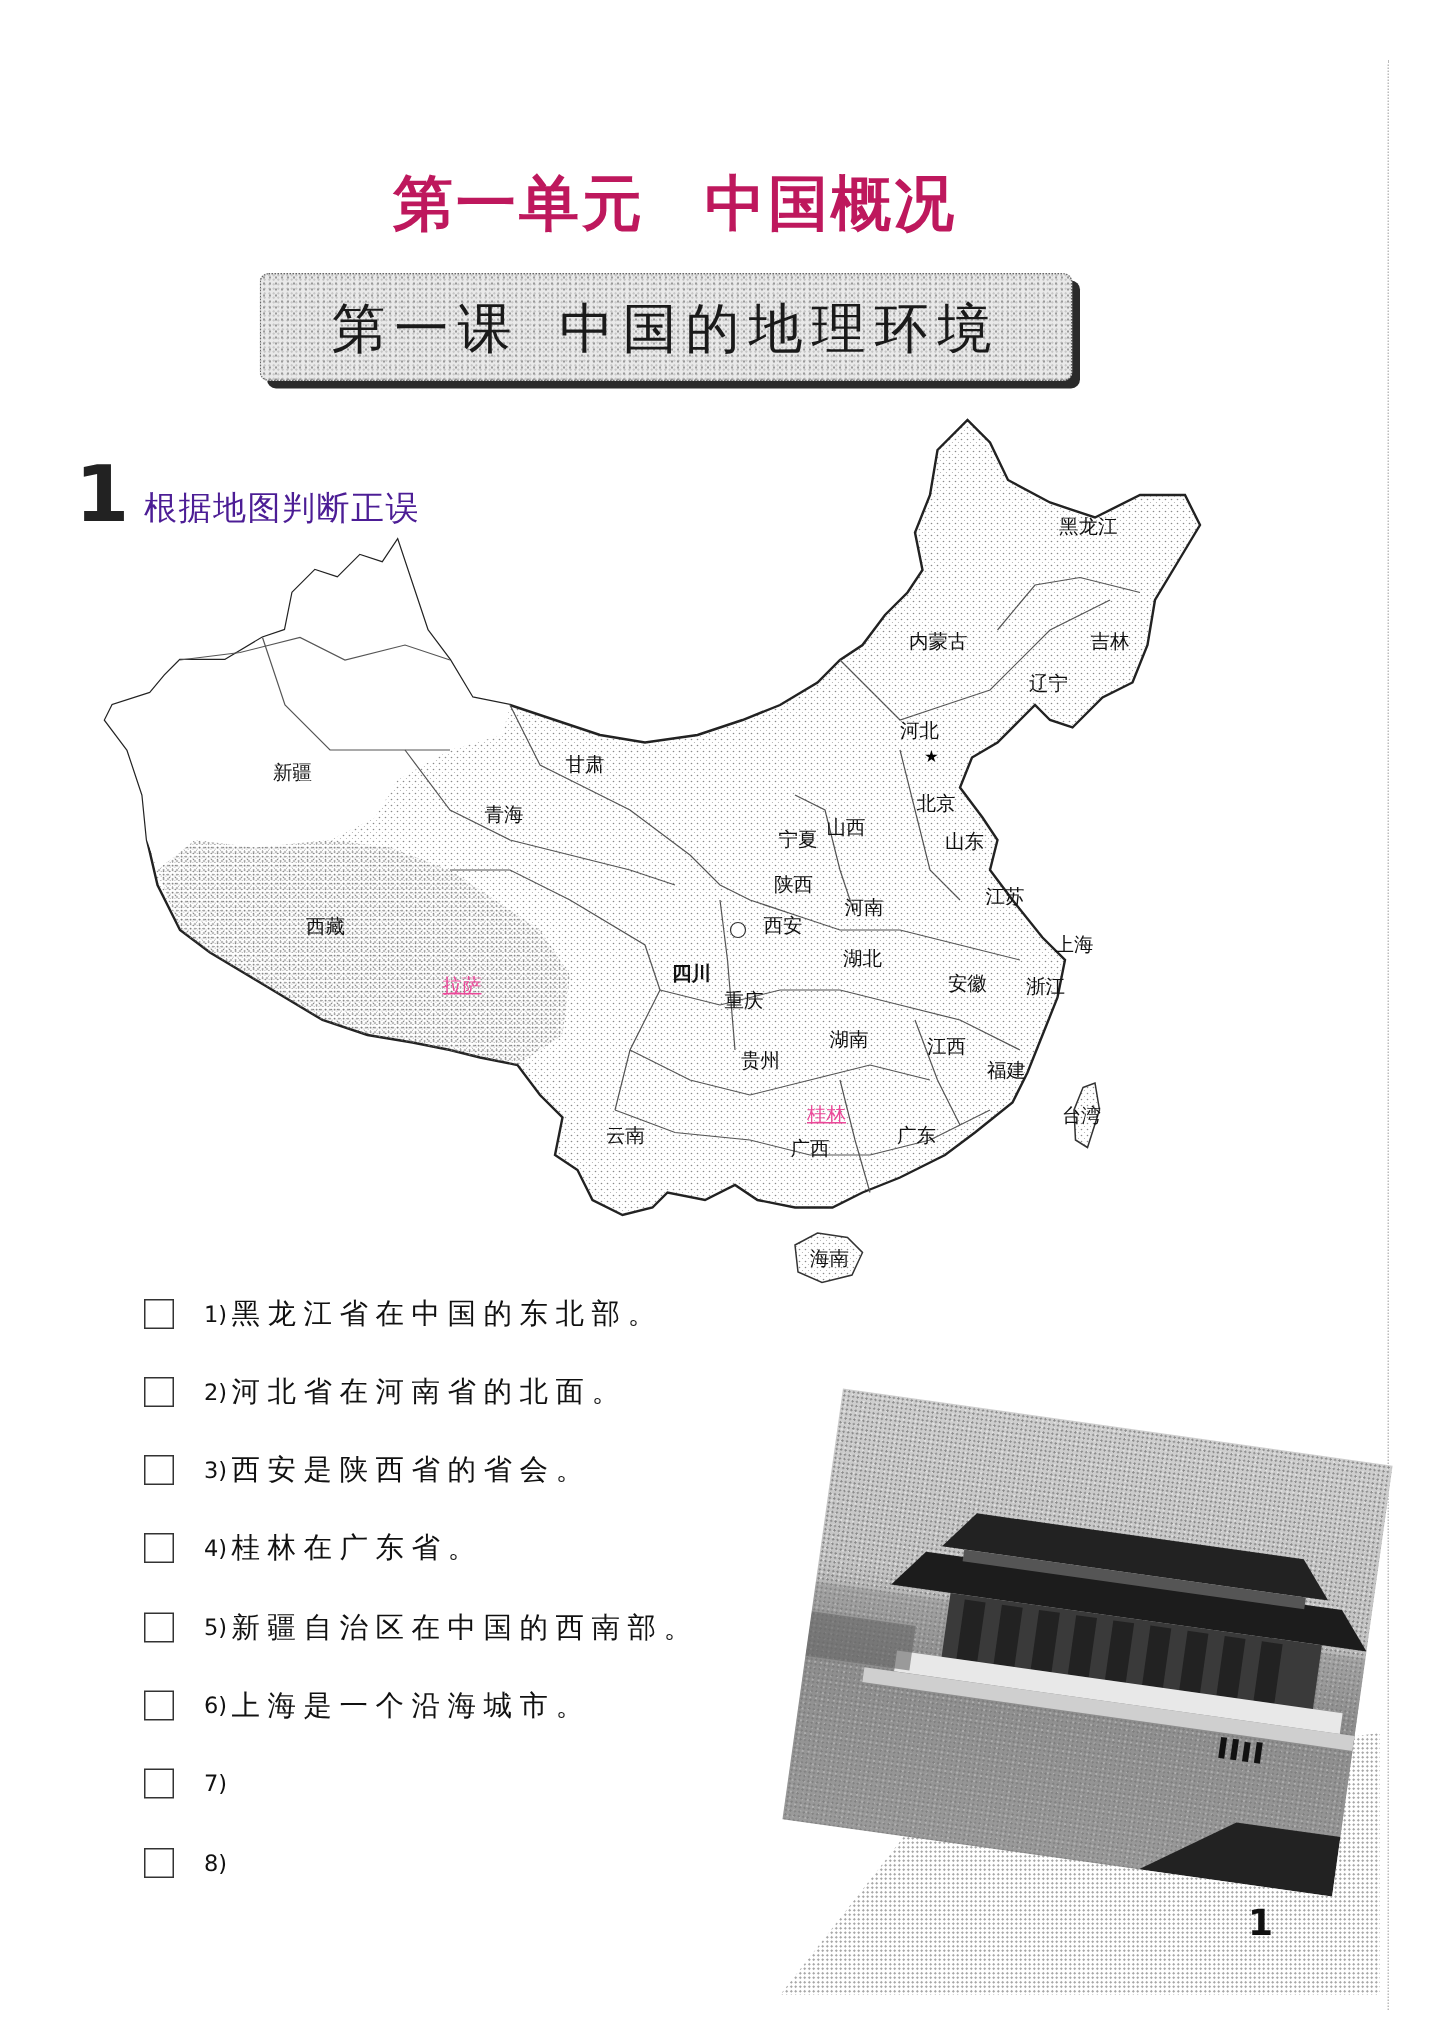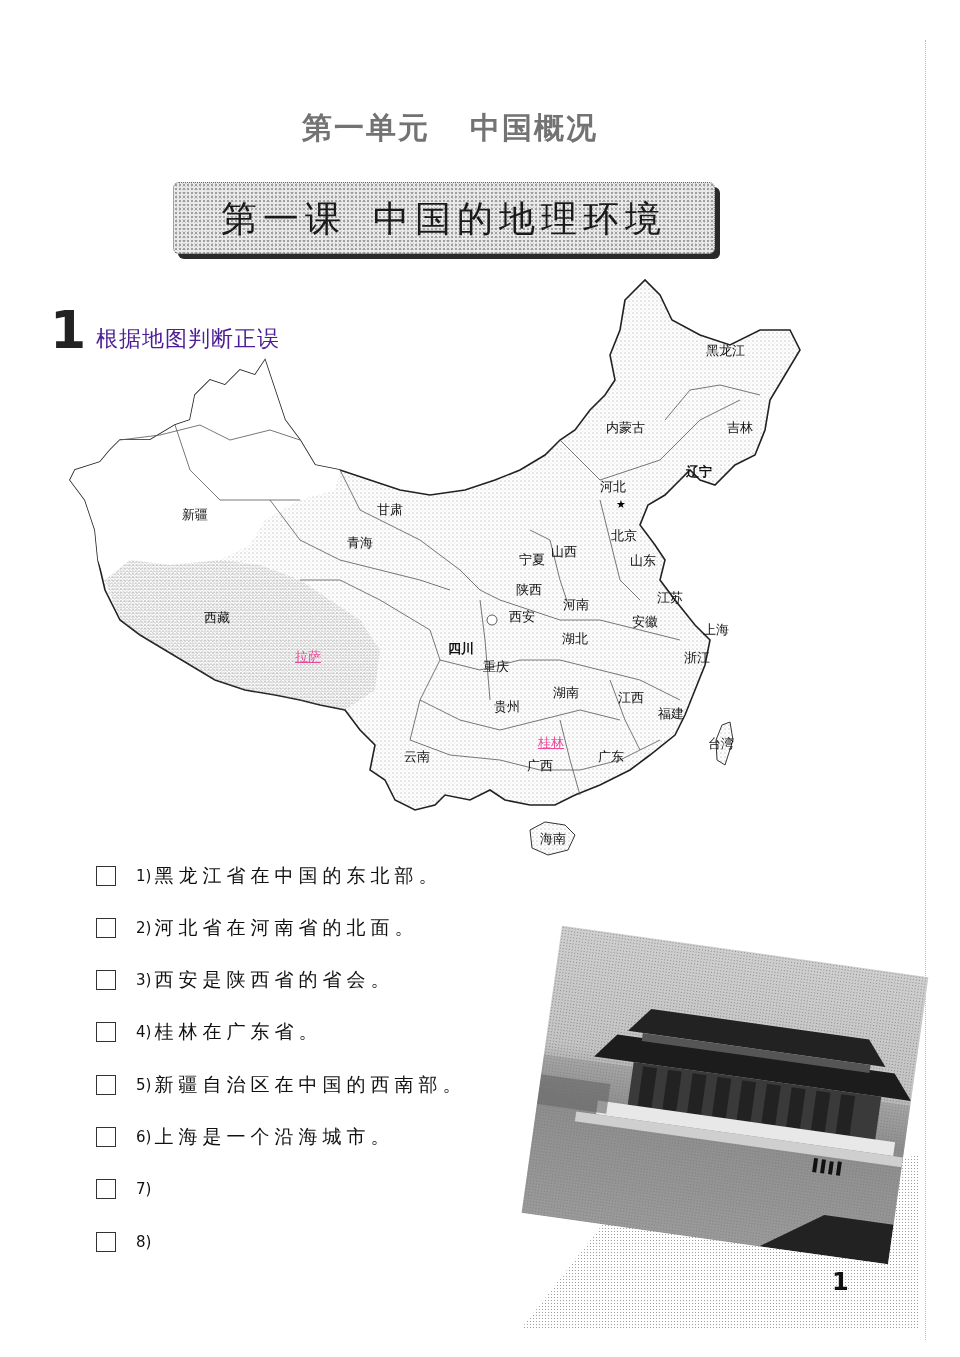--- a/index.html
+++ b/index.html
@@ -1,21 +1,21 @@
 <!DOCTYPE html>
 <html><head>
 <meta charset="utf-8">
 <style>
   html, body { margin: 0; padding: 0; background: #ffffff; }
   body { width: 960px; height: 1357px; position: relative; overflow: hidden;
          font-family: "DejaVu Sans", sans-serif; color: #111; }
   .margin-line { position: absolute; left: 925px; top: 40px; width: 1px; height: 1300px;
                  border-left: 1px dotted #bbb; }
   .unit-title { position: absolute; left: 0; width: 900px; top: 108px; text-align: center;
-                font-size: 30px; font-weight: bold; letter-spacing: 2px; color: #737373; }
+                font-size: 40px; font-weight: bold; letter-spacing: 2px; color: #be185d; }
   .unit-title .gap { display: inline-block; width: 40px; }
   .lesson-banner { position: absolute; left: 173px; top: 182px; width: 540px; height: 70px;
                    border: 1px dotted #666; border-radius: 6px;
                    background-color: #e9e9e9;
                    background-image: radial-gradient(#9a9a9a 0.7px, transparent 0.8px),
                                      radial-gradient(#c4c4c4 0.7px, transparent 0.8px);
                    background-size: 4px 4px, 3px 3px; background-position: 0 0, 1px 2px;
                    box-shadow: 5px 5px 0 #2a2a2a; }
   .lesson-banner .txt { position: absolute; left: 0; right: 0; top: 12px; text-align: center;
                         font-family: "DejaVu Serif", serif; font-size: 36px; letter-spacing: 6px; color: #1a1a1a; }
@@ -106,35 +106,35 @@
     </g>
 
     <circle cx="492" cy="620" r="5" fill="#fff" stroke="#333" stroke-width="0.8"></circle>
   </svg>
 </div>
 
 <div id="map-labels">
     <span class="map-label" style="left: 706px; top: 342px;">黑龙江</span>
     <span class="map-label" style="left: 606px; top: 419px;">内蒙古</span>
     <span class="map-label" style="left: 727px; top: 419px;">吉林</span>
-    <span class="map-label" style="left: 686px; top: 463px; font-weight: bold;">辽宁</span>
+    <span class="map-label" style="left: 686px; top: 447px;">辽宁</span>
     <span class="map-label" style="left: 600px; top: 478px;">河北</span>
     <span class="map-label" style="left: 611px; top: 503px; margin-top: 24px;">北京</span>
     <span class="map-label" style="left: 182px; top: 506px;">新疆</span>
     <span class="map-label" style="left: 377px; top: 501px;">甘肃</span>
-    <span class="map-label" style="left: 323px; top: 534px; margin-left: 24px;">青海</span>
+    <span class="map-label" style="left: 323px; top: 534px;">青海</span>
     <span class="map-label" style="left: 474px; top: 551px; margin-left: 45px;">宁夏</span>
     <span class="map-label" style="left: 551px; top: 543px;">山西</span>
     <span class="map-label" style="left: 630px; top: 552px;">山东</span>
     <span class="map-label" style="left: 516px; top: 581px;">陕西</span>
     <span class="map-label" style="left: 563px; top: 596px;">河南</span>
     <span class="map-label" style="left: 657px; top: 589px;">江苏</span>
     <span class="map-label" style="left: 509px; top: 608px;">西安</span>
     <span class="map-label" style="left: 204px; top: 609px;">西藏</span>
-    <span class="map-label" style="left: 632px; top: 613px;">安徽</span>
+    <span class="map-label" style="left: 632px; top: 647px;">安徽</span>
     <span class="map-label" style="left: 703px; top: 621px;">上海</span>
     <span class="map-label" style="left: 562px; top: 630px;">湖北</span>
     <span class="map-label" style="left: 448px; top: 640px; font-weight: bold;">四川</span>
     <span class="map-label gray" style="left: 295px; top: 648px;">拉萨</span>
     <span class="map-label" style="left: 684px; top: 649px;">浙江</span>
     <span class="map-label" style="left: 483px; top: 658px;">重庆</span>
     <span class="map-label" style="left: 553px; top: 684px;">湖南</span>
     <span class="map-label" style="left: 618px; top: 689px;">江西</span>
     <span class="map-label" style="left: 494px; top: 698px;">贵州</span>
     <span class="map-label" style="left: 658px; top: 705px;">福建</span>

